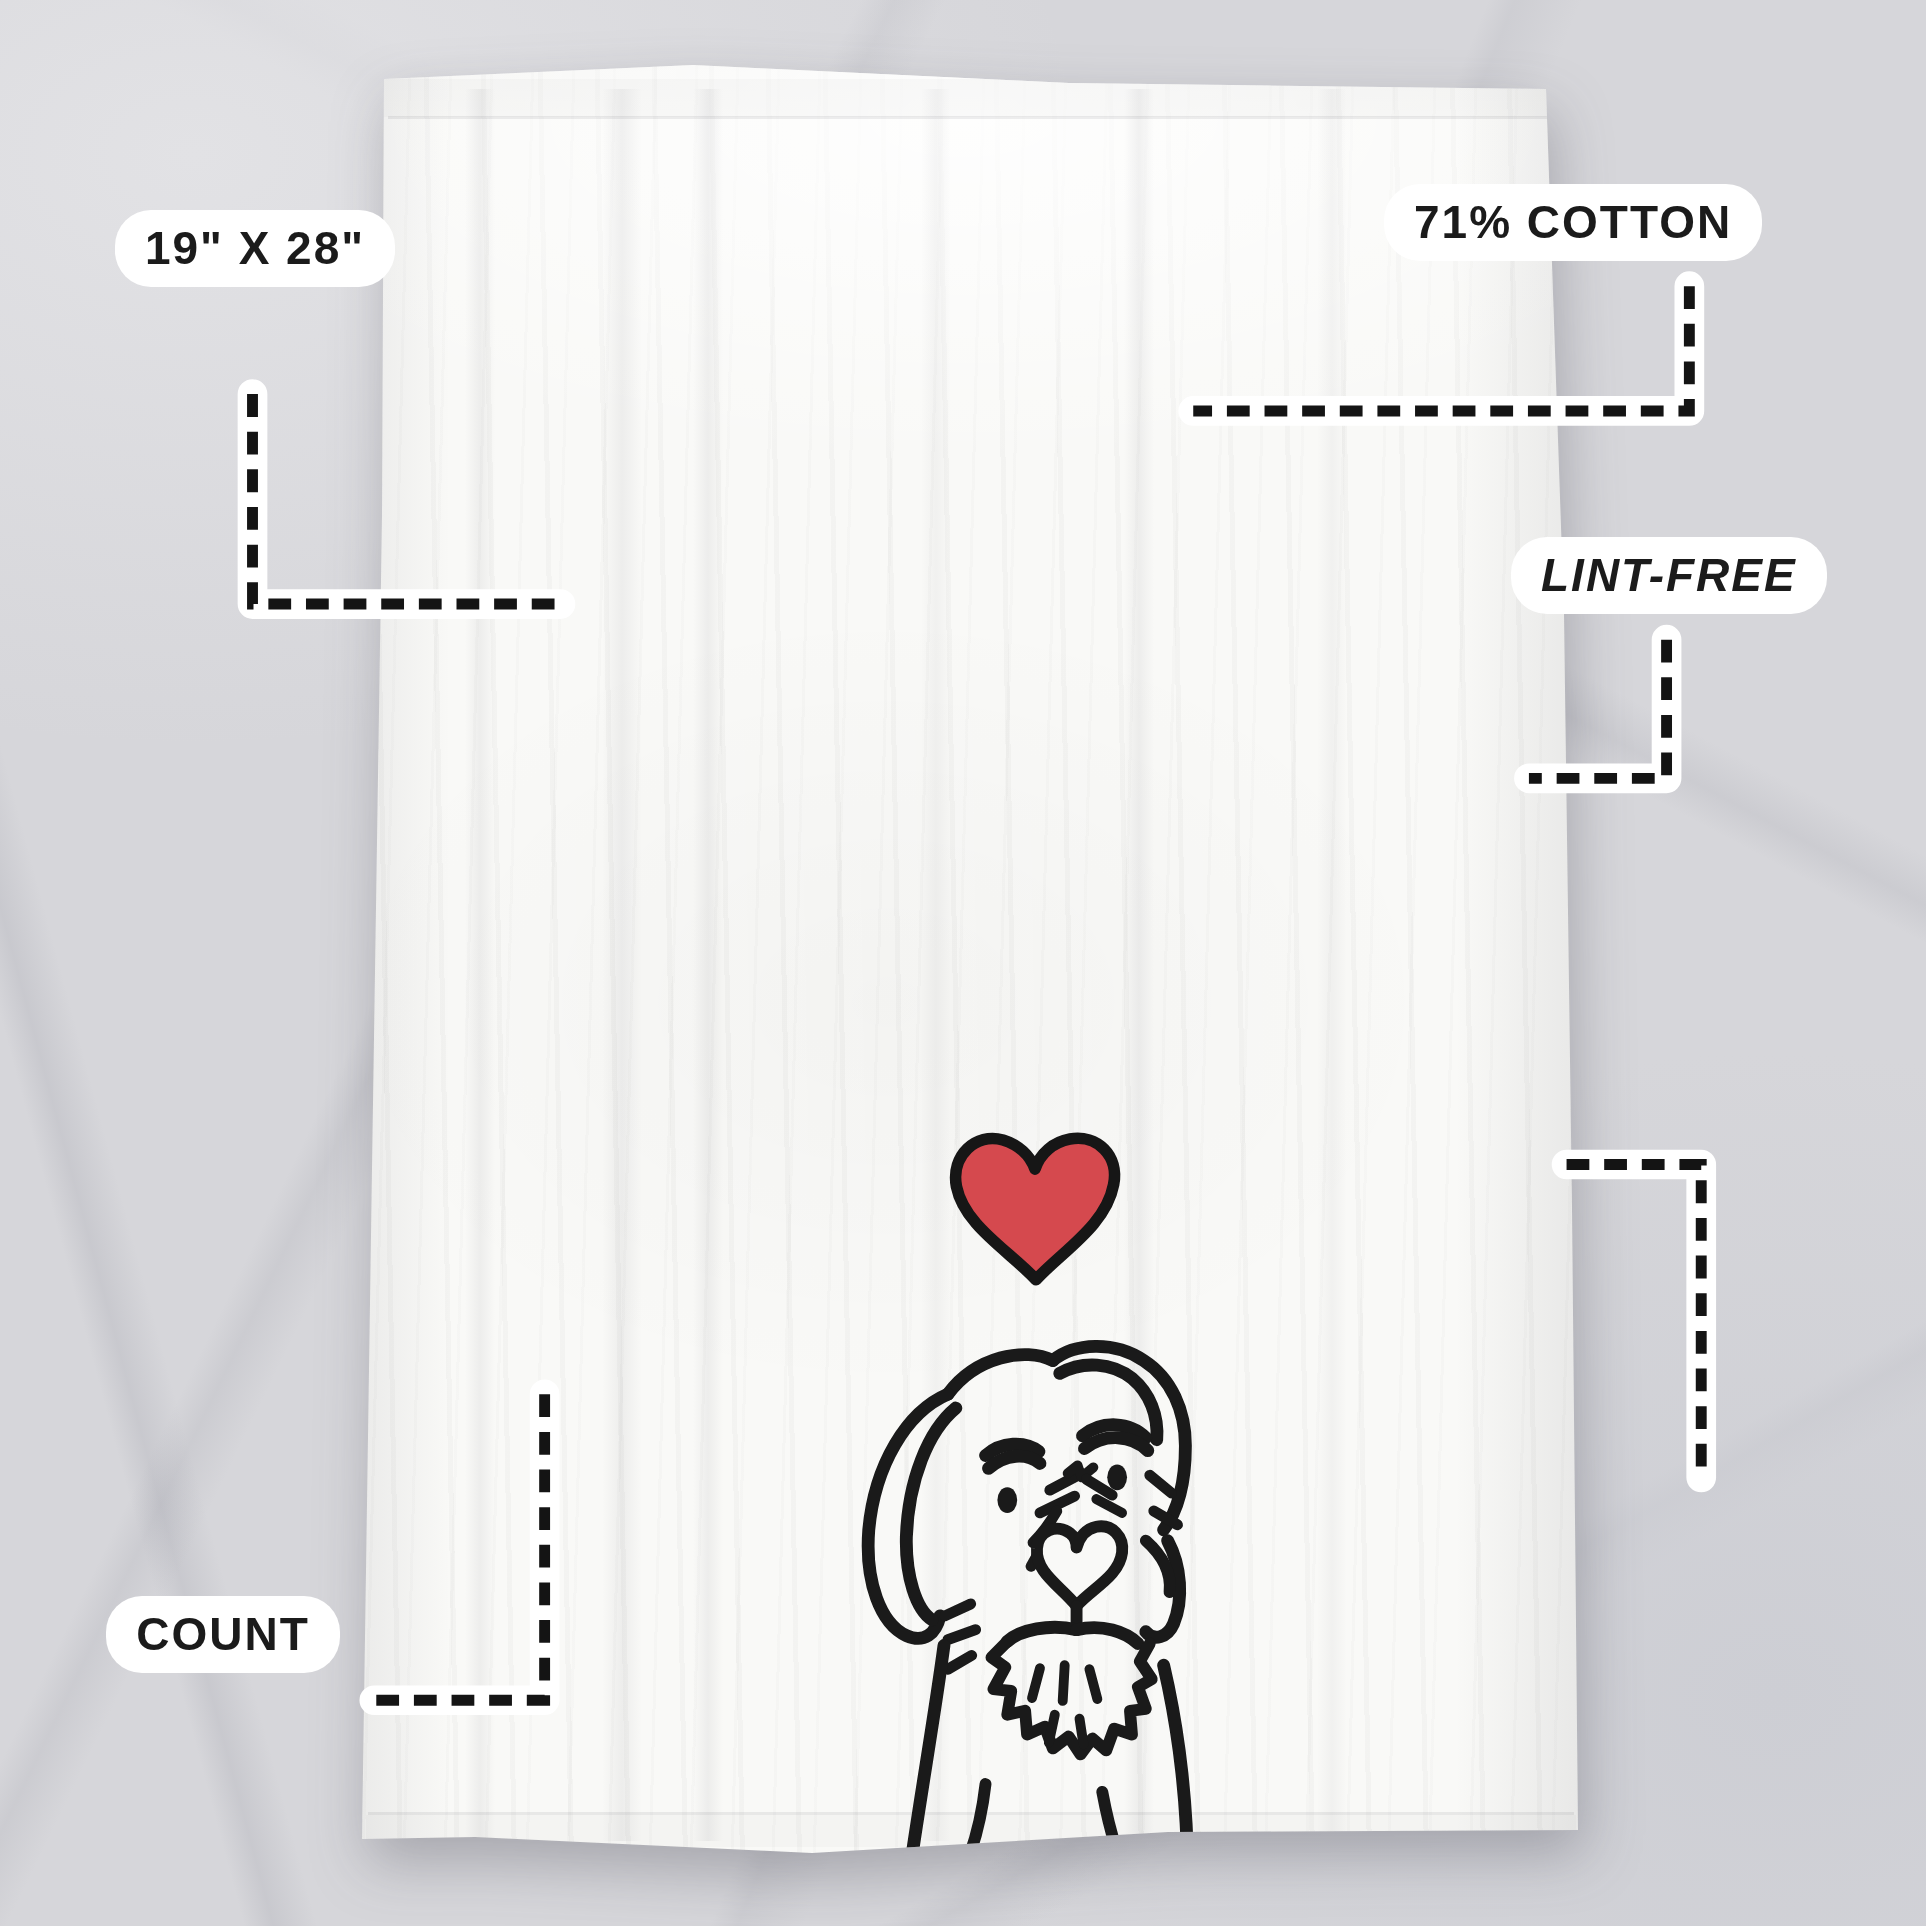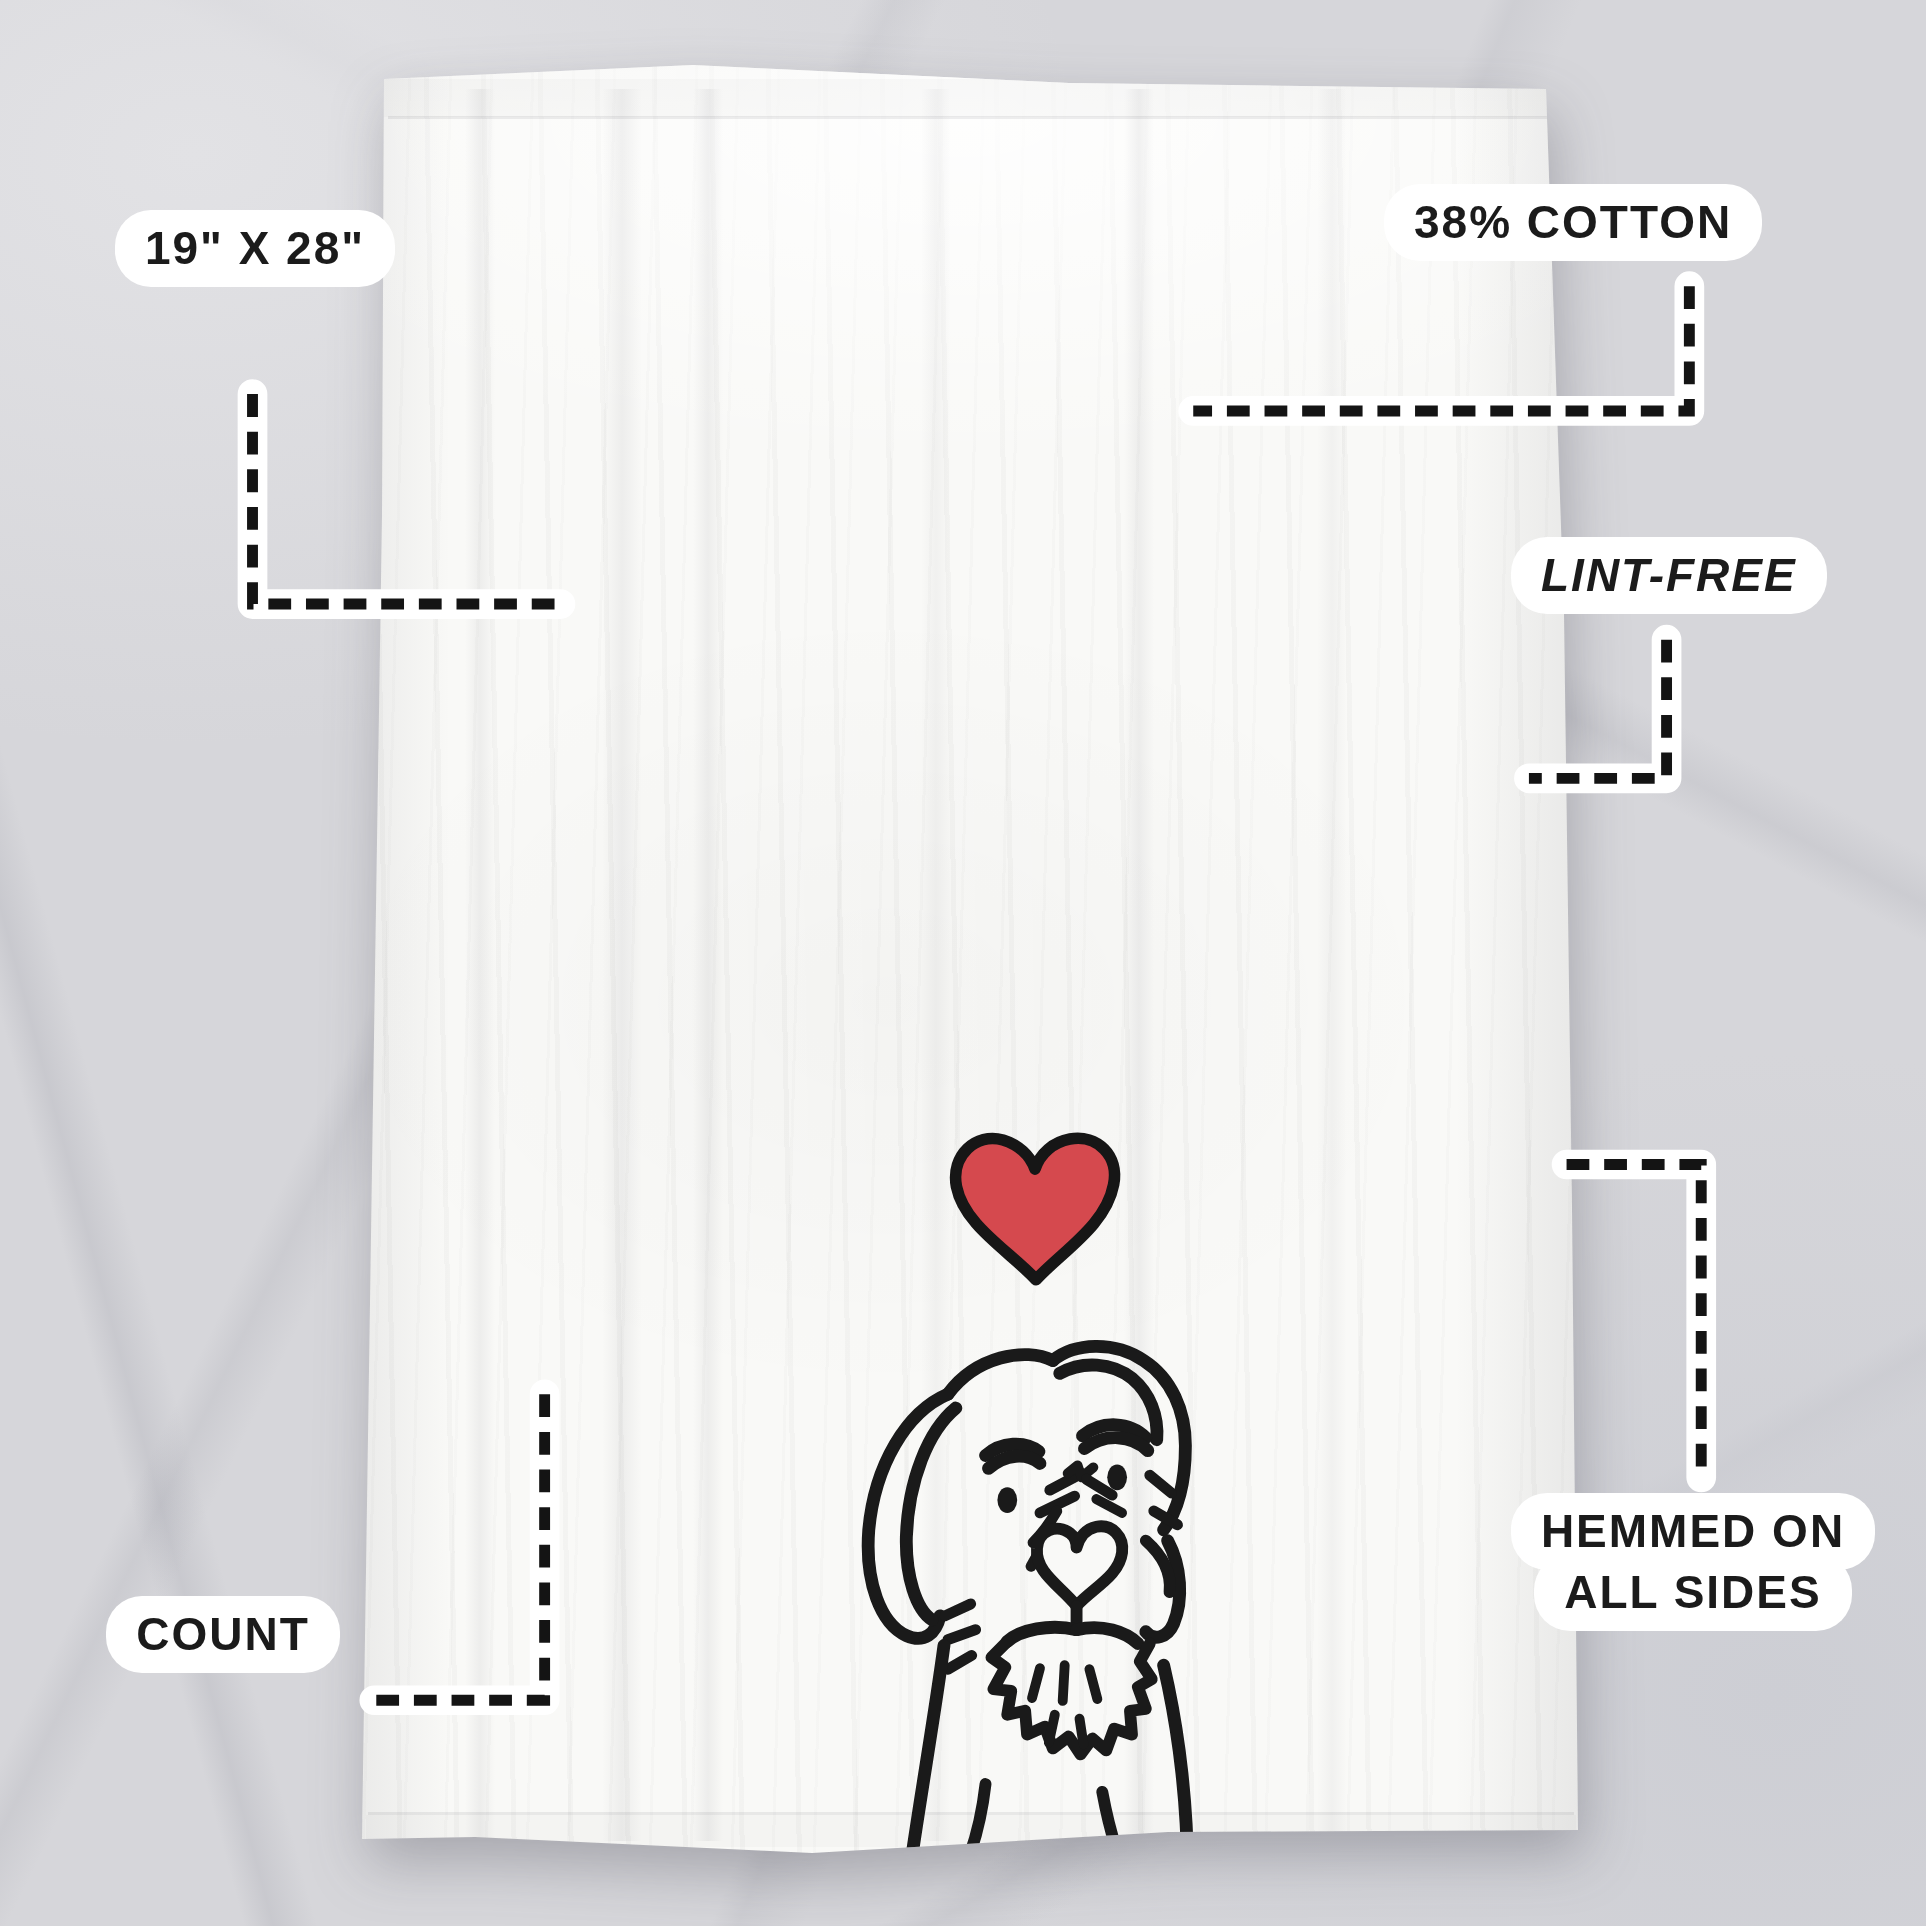--- a/index.html
+++ b/index.html
@@ -158,30 +158,26 @@
       <polyline class="halo" points="550,1408 550,1717 378,1717"></polyline>
       <polyline class="dash" points="550,1408 550,1717 378,1717"></polyline>
     </g>
   </svg>
 
   <div class="callout" style="left:57px;top:210px;width:396px;">
     <span class="pill">19" X 28"</span>
   </div>
 
   <div class="callout" style="left:1384px;top:184px;">
-    <span class="pill">38% COTTON</span>
+    <span class="pill">71% COTTON</span>
   </div>
 
   <div class="callout" style="left:1511px;top:537px;font-style:italic;">
     <span class="pill">LINT-FREE</span>
   </div>
 
-  <div class="callout" style="left:1480px;top:1493px;width:426px;">
-    <span class="pill">HEMMED ON</span>
-    <span class="pill">ALL SIDES</span>
-  </div>
 
   <div class="callout" style="left:45px;top:1596px;width:356px;">
     <span class="pill">COUNT</span>
   </div>
 
 </div>
 
 
 </body></html>

